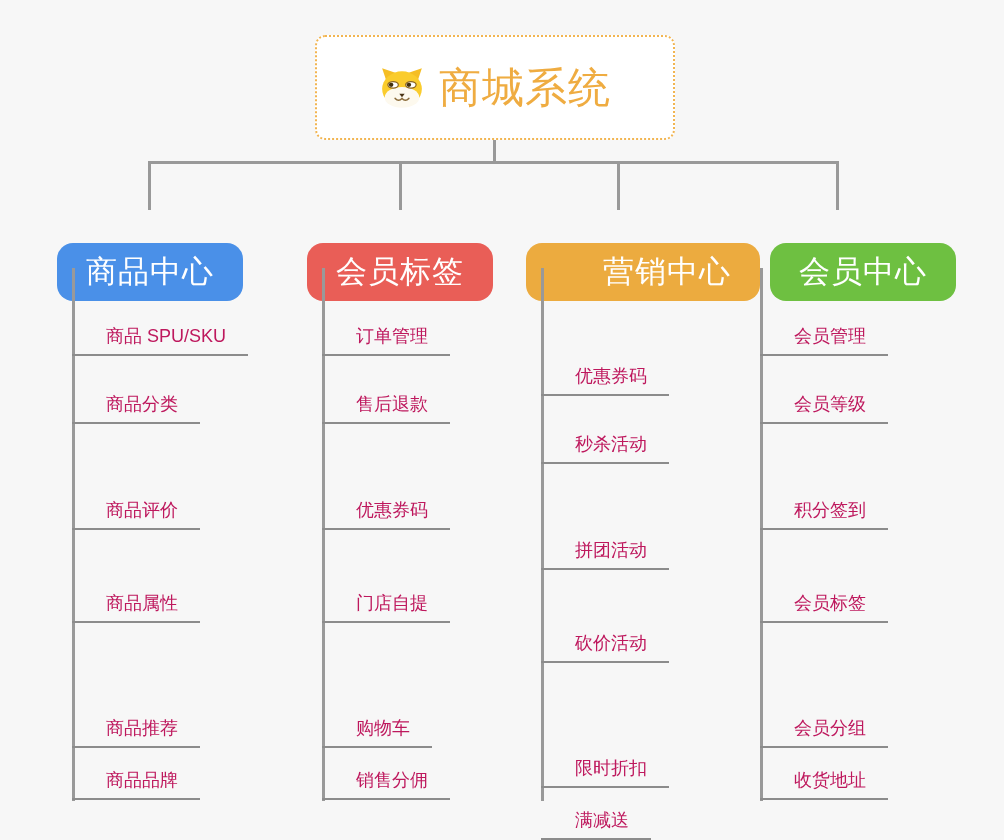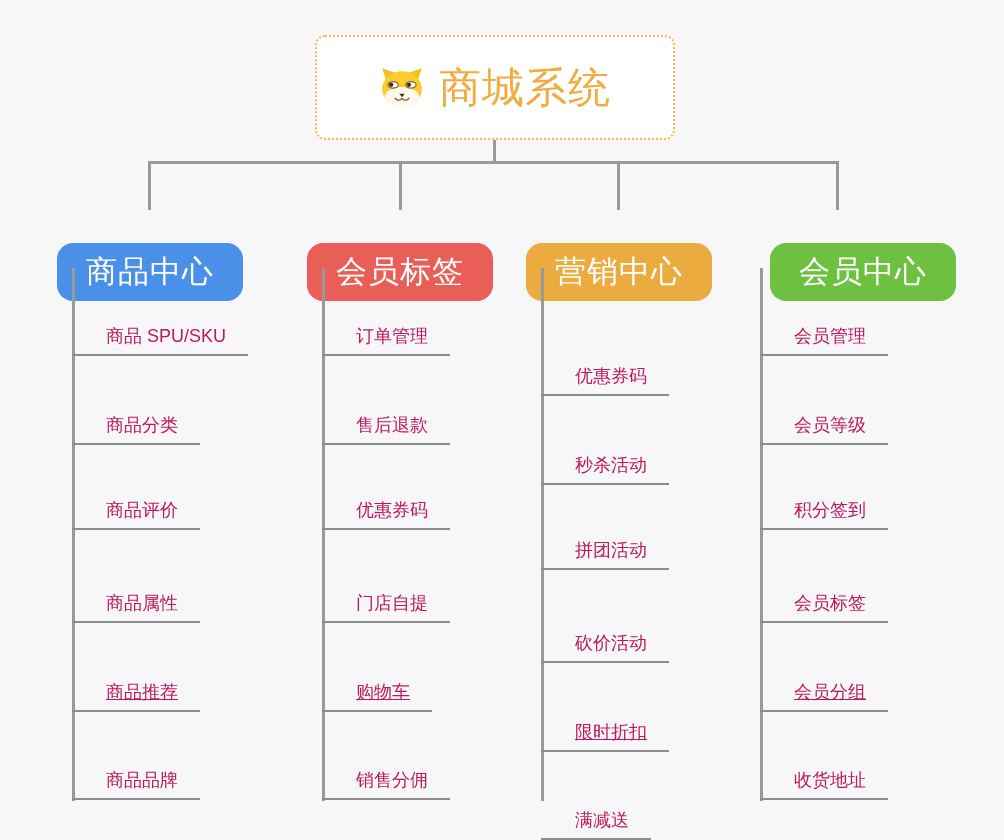--- a/index.html
+++ b/index.html
@@ -30,36 +30,36 @@
   .dog { display: inline-flex; }
 
   
   .branch {
     position: absolute; top: 210px; width: 186px; height: 58px;
     border-radius: 16px; color: #FFFFFF; font-size: 31px;
     display: flex; align-items: center; justify-content: center;
     letter-spacing: 1px;
     margin-top: 33px;
   }
-  .b1 { left: 57px; } .b2 { left: 307px; } .b3 { left: 526px; } .b4 { left: 770px; }
+  .b1 { left: 57px; } .b2 { left: 307px; } .b3 { left: 526px; padding-left: 48px; } .b4 { left: 770px; }
 
   
   .trunk { position: absolute; top: 268px; width: 3px; height: 533px; background: #999999; }
   .t1 { left: 72px; } .t2 { left: 322px; } .t3 { left: 541px; } .t4 { left: 760px; }
 
   
   .leaf {
     position: absolute; white-space: nowrap;
     height: 36px; line-height: 36px; font-size: 18px; color: #be185d;
     padding: 0 22px 0 34px;
     border-bottom: 2px solid #8C8C8C;
   }
   .c1 { left: 72px; } .c2 { left: 322px; } .c3 { left: 541px; margin-top: 40px; } .c4 { left: 760px; }
-  .r1 { top: 318px; } .r2 { top: 407px; } .r3 { top: 492px; }
-  .r4 { top: 585px; } .r5 { top: 674px; text-decoration: underline; } .r6 { top: 762px; }
+  .r1 { top: 318px; } .r2 { top: 386px; } .r3 { top: 492px; }
+  .r4 { top: 585px; } .r5 { top: 710px; } .r6 { top: 762px; }
 </style>
 </head>
 <body>
 
 <div class="canvas">
 
   <div class="conn root-drop"></div>
   <div class="conn h-bar"></div>
   <div class="conn drop d1"></div>
   <div class="conn drop d2"></div>

